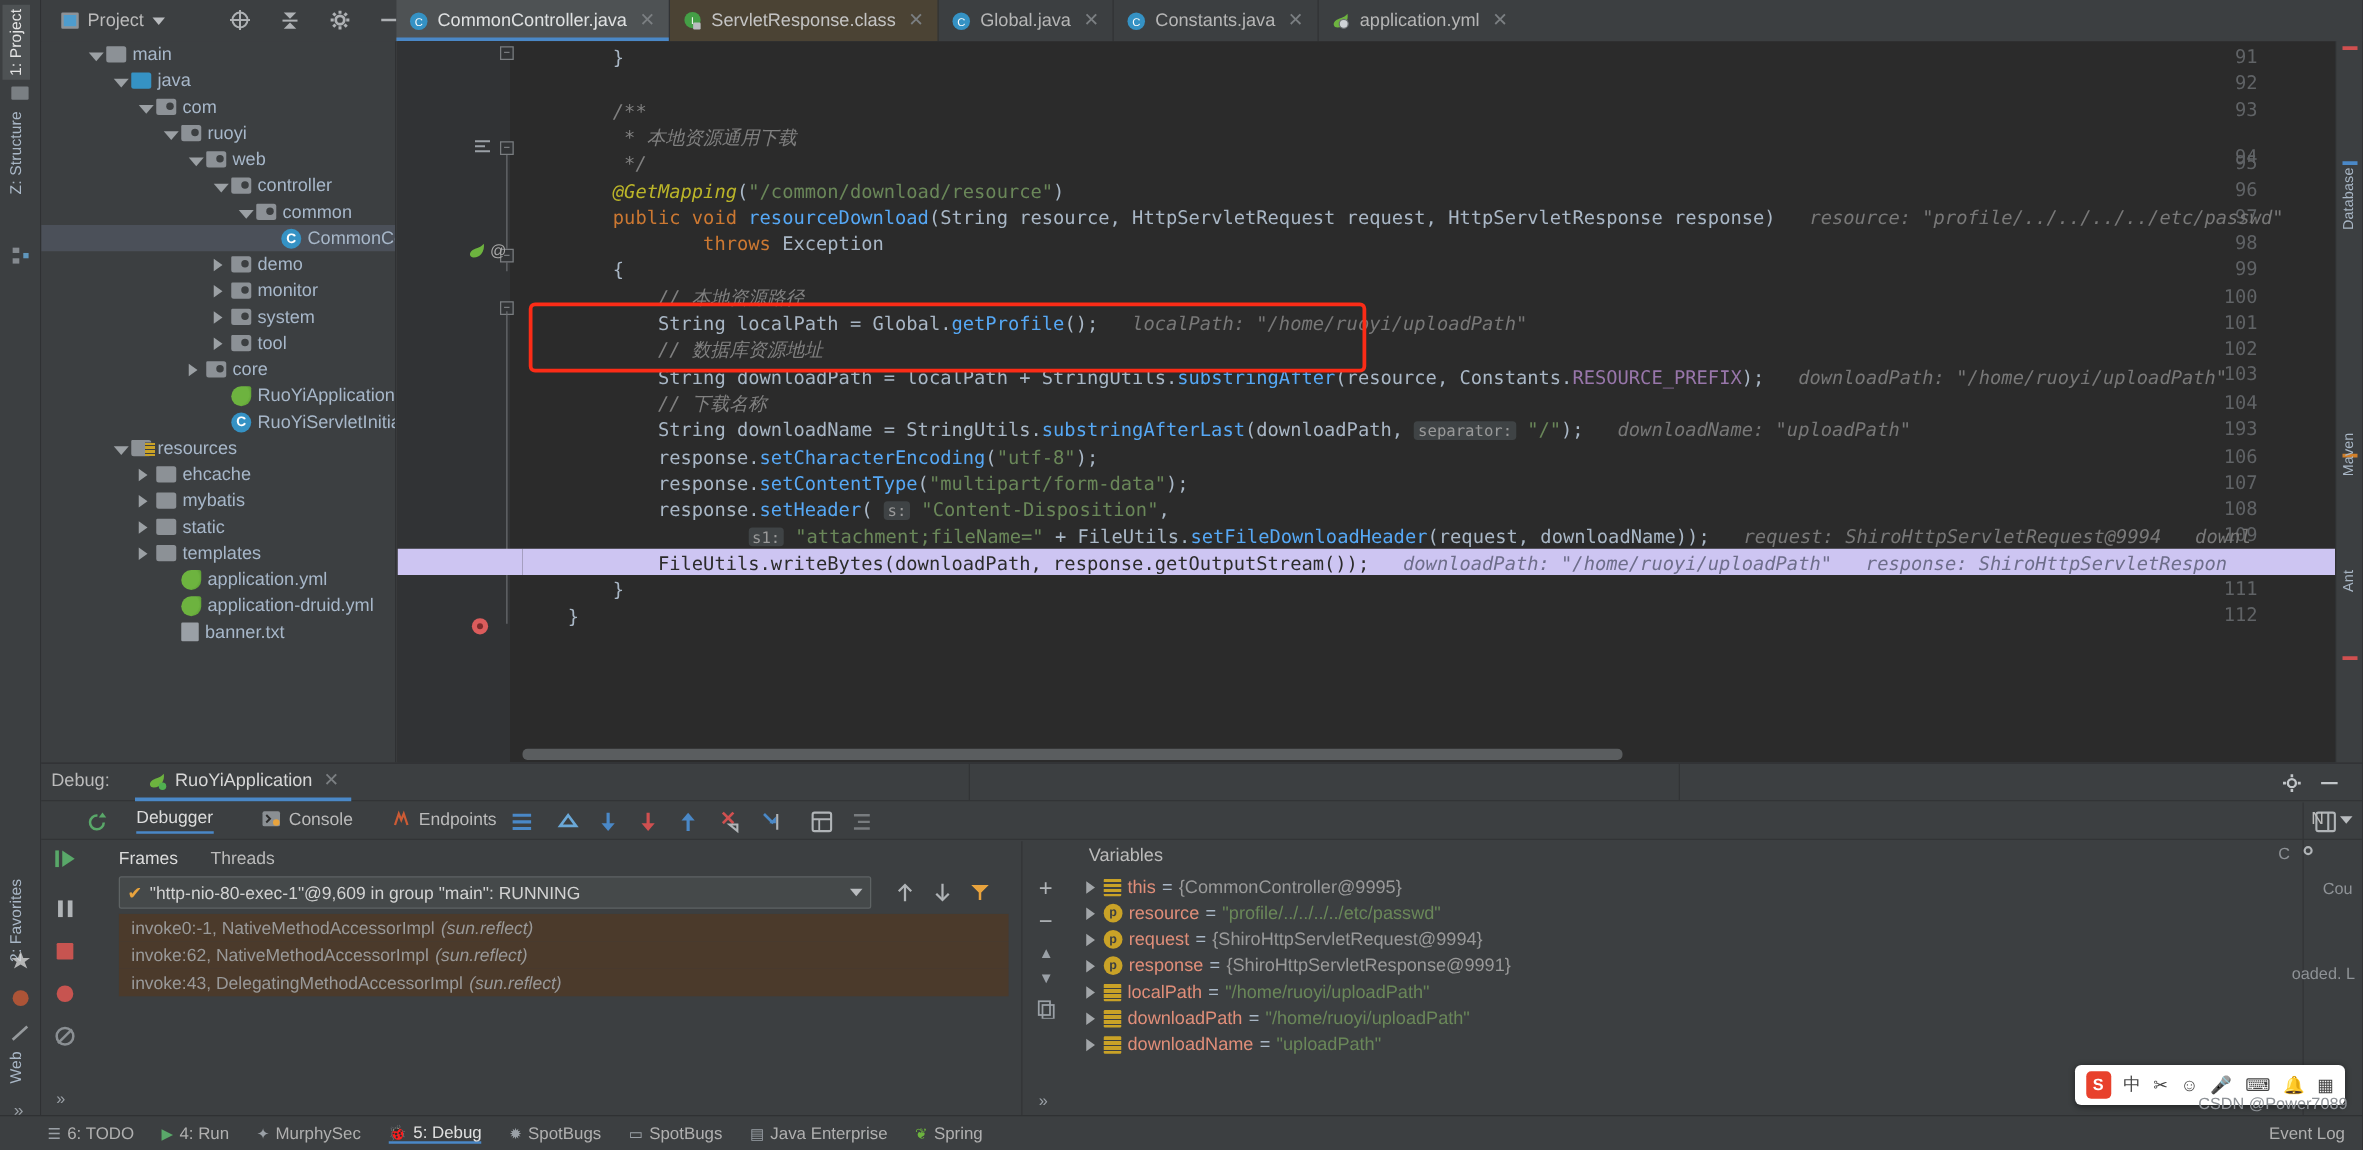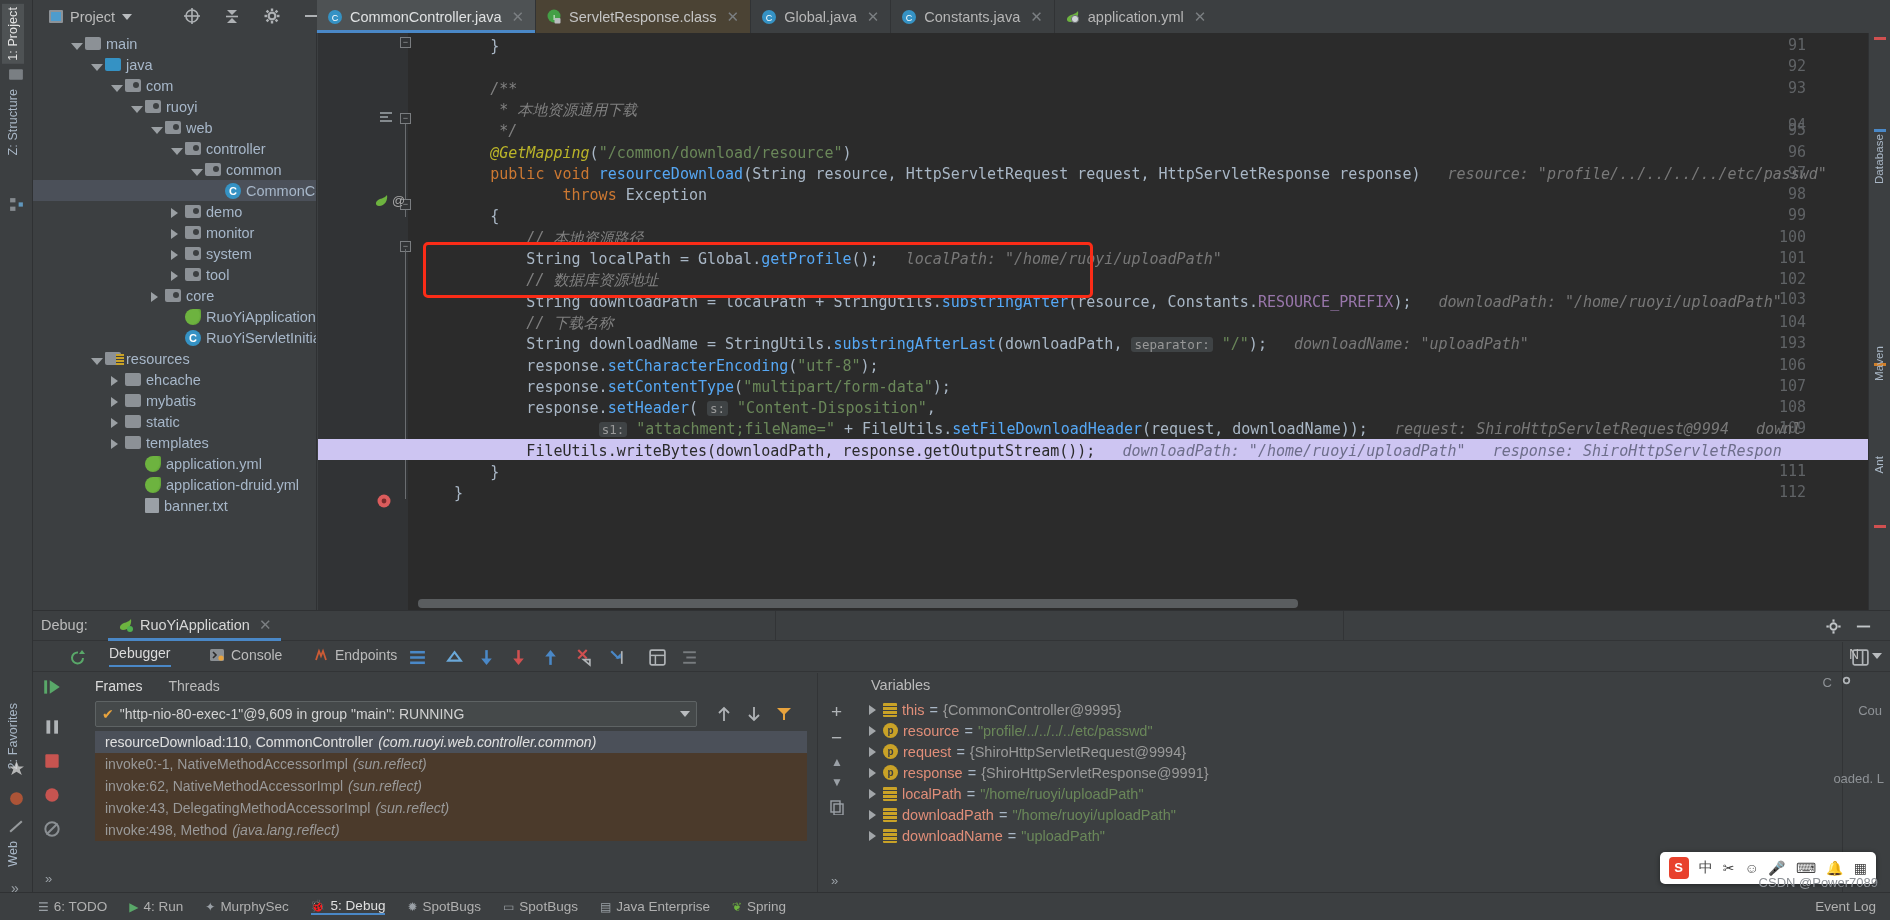--- a/index.html
+++ b/index.html
@@ -683,39 +683,31 @@
           </svg>
         <svg style="position:absolute;right:44px;top:4px;width:18px;height:18px;" viewBox="0 0 18 18">
             <line x1="9" y1="2" x2="9" y2="15" stroke="#b0b4b7" stroke-width="1.8"></line>
             <polyline points="4,10 9,15 14,10" fill="none" stroke="#b0b4b7" stroke-width="1.8"></polyline>
           </svg>
         <svg style="position:absolute;right:14px;top:4px;width:18px;height:18px;" viewBox="0 0 18 18">
             <polygon points="2,3 16,3 10,9 10,15 8,15 8,9" fill="#e8a33d"></polygon>
           </svg>
       </div>
       <div class="frame-list" id="frames">
-          <div class="frame-row sel">
-            <span>resourceDownload:110, CommonController</span>
-            <span class="pkg">(com.ruoyi.web.controller.common)</span>
-          </div>
           <div class="frame-row lib">
             <span>invoke0:-1, NativeMethodAccessorImpl</span>
             <span class="pkg">(sun.reflect)</span>
           </div>
           <div class="frame-row lib">
             <span>invoke:62, NativeMethodAccessorImpl</span>
             <span class="pkg">(sun.reflect)</span>
           </div>
           <div class="frame-row lib">
             <span>invoke:43, DelegatingMethodAccessorImpl</span>
             <span class="pkg">(sun.reflect)</span>
-          </div>
-          <div class="frame-row lib">
-            <span>invoke:498, Method</span>
-            <span class="pkg">(java.lang.reflect)</span>
           </div>
         </div>
     </div>
 
     <div class="vars-pane">
       <div class="vars-title">Variables</div>
       <div style="position:absolute;left:8px;top:26px;width:28px;bottom:0;">
         <div style="position:absolute;left:4px;top:2px;color:#b0b4b7;font-size:19px;">+</div>
         <div style="position:absolute;left:4px;top:28px;color:#b0b4b7;font-size:19px;">−</div>
         <div style="position:absolute;left:4px;top:56px;color:#9aa0a6;font-size:12px;">▲</div>

